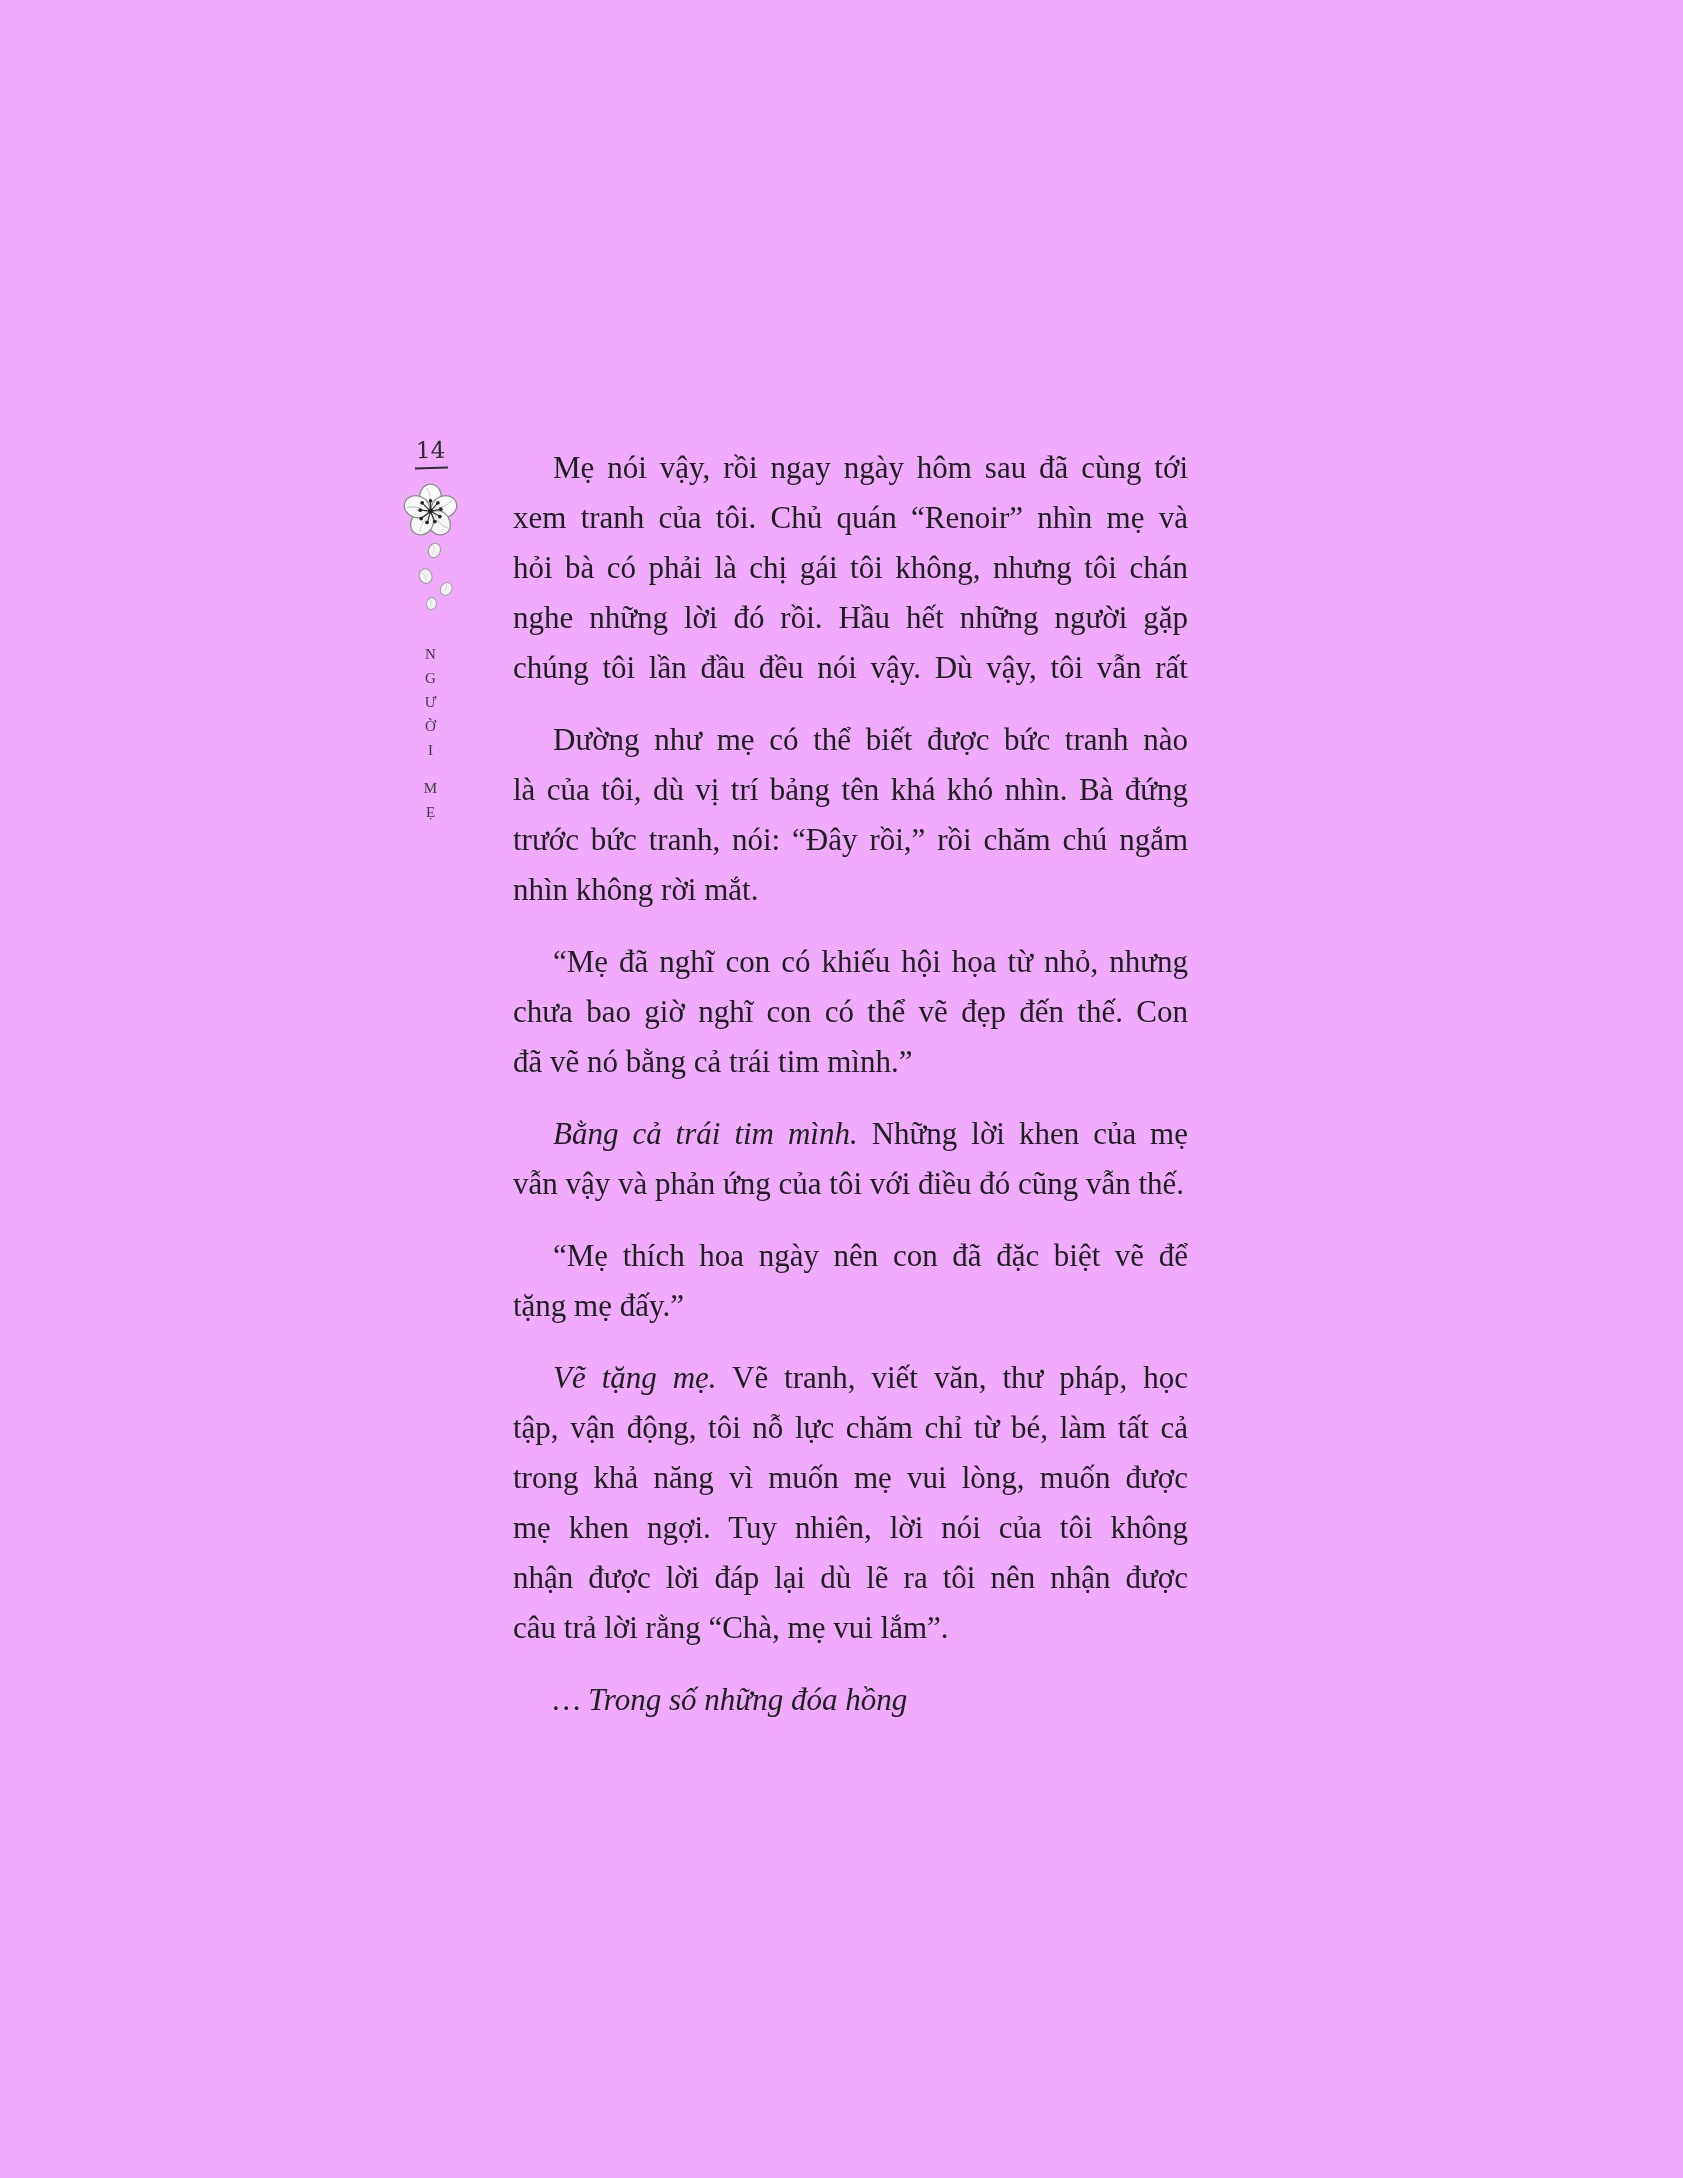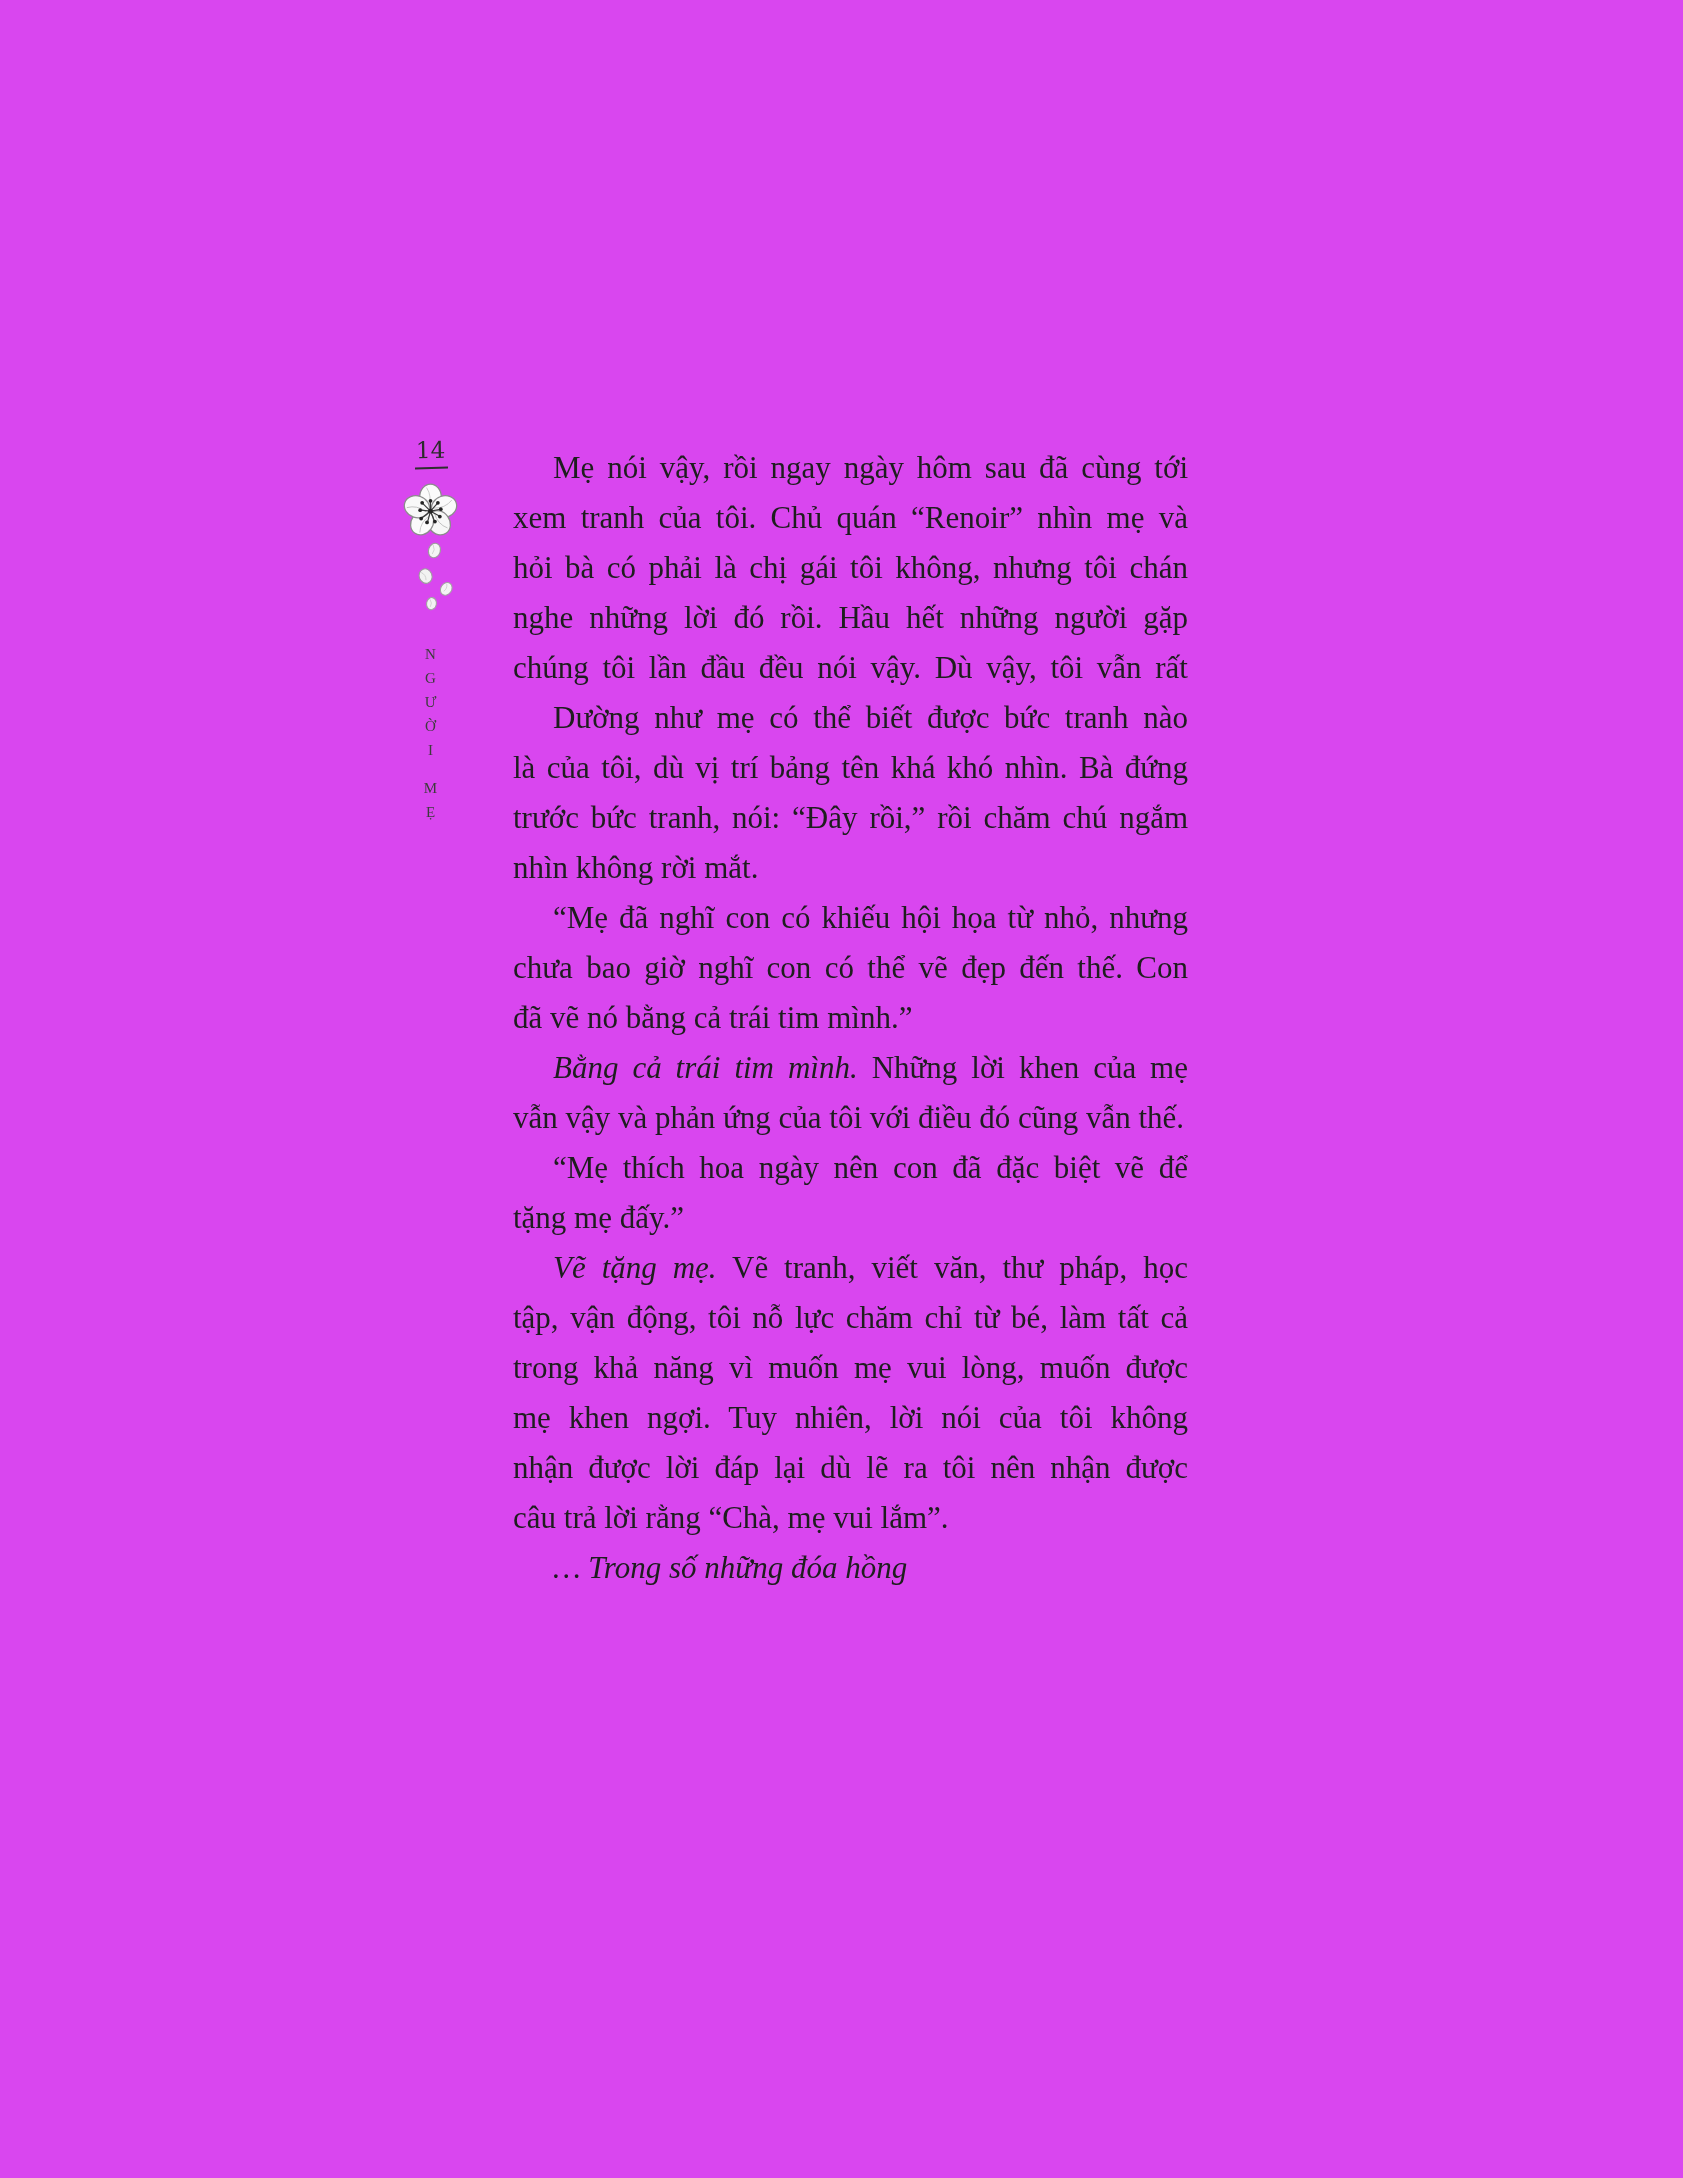--- a/index.html
+++ b/index.html
@@ -9,21 +9,21 @@
   body {
     width: 1683px;
     height: 2178px;
     background: #ffffff;
     position: relative;
     font-family: "Liberation Serif", "DejaVu Serif", serif;
   }
   .page {
     position: absolute;
     inset: 0;
-    background: #d946ef;
+    background: #f0abfc;
   }
 
   
   .margin-col {
     position: absolute;
     left: 401px;
     top: 436px;
     width: 59px;
   }
   .page-number {
@@ -81,20 +81,21 @@
     position: absolute;
     left: 513px;
     top: 443px;
     width: 675px;
     font-size: 31px;
     line-height: 50px;
     color: #1e1e1e;
     font-family: Liberation Serif, serif;
   }
   .para + .para {
+    margin-top: 22px;
   }
   .line {
     text-align: justify;
     text-align-last: justify;
     height: 50px;
     overflow: visible;
   }
   .line.last {
     text-align-last: left;
   }

